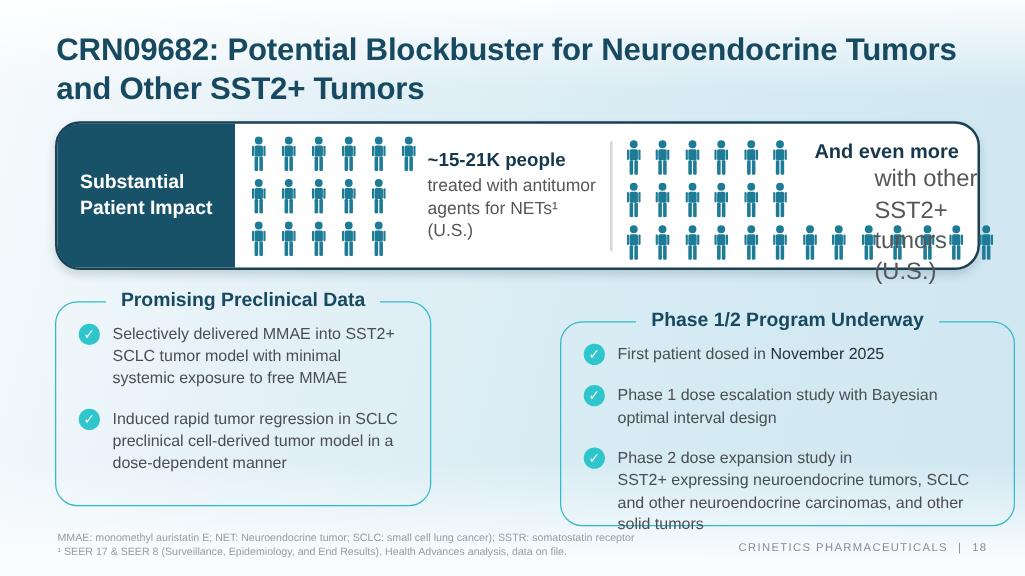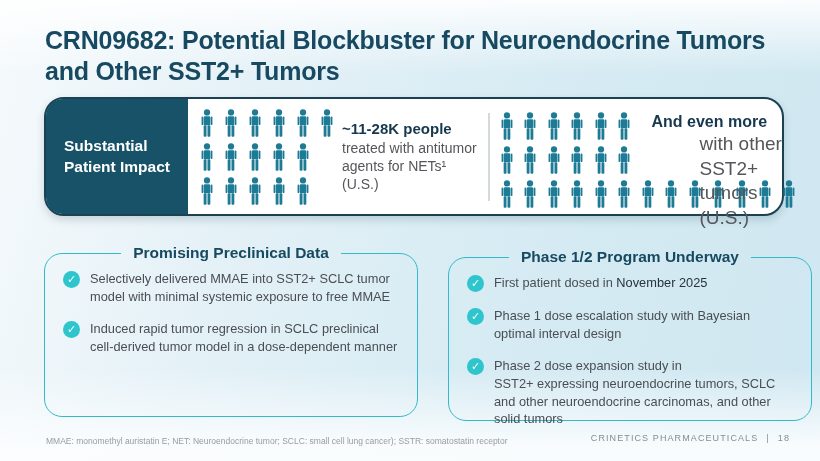--- a/index.html
+++ b/index.html
@@ -64,21 +64,21 @@
 
   
   fieldset.box{
     position:absolute;border:1.5px solid var(--box-border);border-radius:18px;
     padding:8px 18px 10px 18px;
   }
   fieldset.box legend{
     margin:0 auto;padding:0 12px;text-align:center;
     font-size:15.5px;font-weight:800;color:var(--heading);white-space:nowrap;
   }
-  .box-left{left:44px;top:244px;width:374px;height:173px;}
+  .box-left{left:44px;top:232px;width:301px;height:173px;}
   .box-right{left:448px;top:248px;width:364px;height:173px;}
 
   .bullet{display:flex;gap:10px;margin-bottom:15px;}
   .bullet:last-child{margin-bottom:0;}
   .check{
     flex:0 0 17px;width:17px;height:17px;border-radius:50%;
     background:var(--check);color:#ffffff;font-size:11px;font-weight:700;
     display:flex;align-items:center;justify-content:center;margin-top:1px;
   }
   .bullet p{
@@ -240,21 +240,21 @@
               <circle cx="13" cy="6.3" r="5.8"></circle>
               <rect x="6.8" y="13.6" width="12.4" height="16.6" rx="2.5"></rect>
               <rect x="2.9" y="14.1" width="3.2" height="15.6" rx="1.6"></rect>
               <rect x="19.9" y="14.1" width="3.2" height="15.6" rx="1.6"></rect>
               <rect x="6.8" y="30" width="5.3" height="21.6" rx="1.8"></rect>
               <rect x="13.9" y="30" width="5.3" height="21.6" rx="1.8"></rect>
             </svg>
           </div>
         </div>
       <div class="nets-text">
-        <span class="banner-headline">~11-28K people</span>
+        <span class="banner-headline">~15-21K people</span>
         <span class="banner-body">treated with antitumor agents for NETs¹ (U.S.)</span>
       </div>
       <div class="vdivider"></div>
       <div class="group2">
         <div class="icon-group">
             <div class="icon-row">
               <svg class="person" viewBox="0 0 26 52" xmlns="http://www.w3.org/2000/svg">
                 <circle cx="13" cy="6.3" r="5.8"></circle>
                 <rect x="6.8" y="13.6" width="12.4" height="16.6" rx="2.5"></rect>
                 <rect x="2.9" y="14.1" width="3.2" height="15.6" rx="1.6"></rect>
@@ -492,20 +492,21 @@
     </div>
     <div class="bullet">
       <span class="check">✓</span>
       <p><span>Phase 2 dose expansion study in
 SST2+ expressing neuroendocrine tumors, SCLC and other neuroendocrine carcinomas,  and other solid tumors</span><b></b></p>
     </div>
   </fieldset>
 
   <div class="footnotes">
     <div>MMAE: monomethyl auristatin E; NET: Neuroendocrine tumor; SCLC: small cell lung cancer); SSTR: somatostatin receptor</div>
+    <div>¹ SEER 17 &amp; SEER 8 (Surveillance, Epidemiology, and End Results), Health Advances analysis, data on file.</div>
   </div>
 
   <div class="brand-line">
     <span>CRINETICS PHARMACEUTICALS</span>
     <span>|</span>
     <span>18</span>
   </div>
 
 </main>
 

